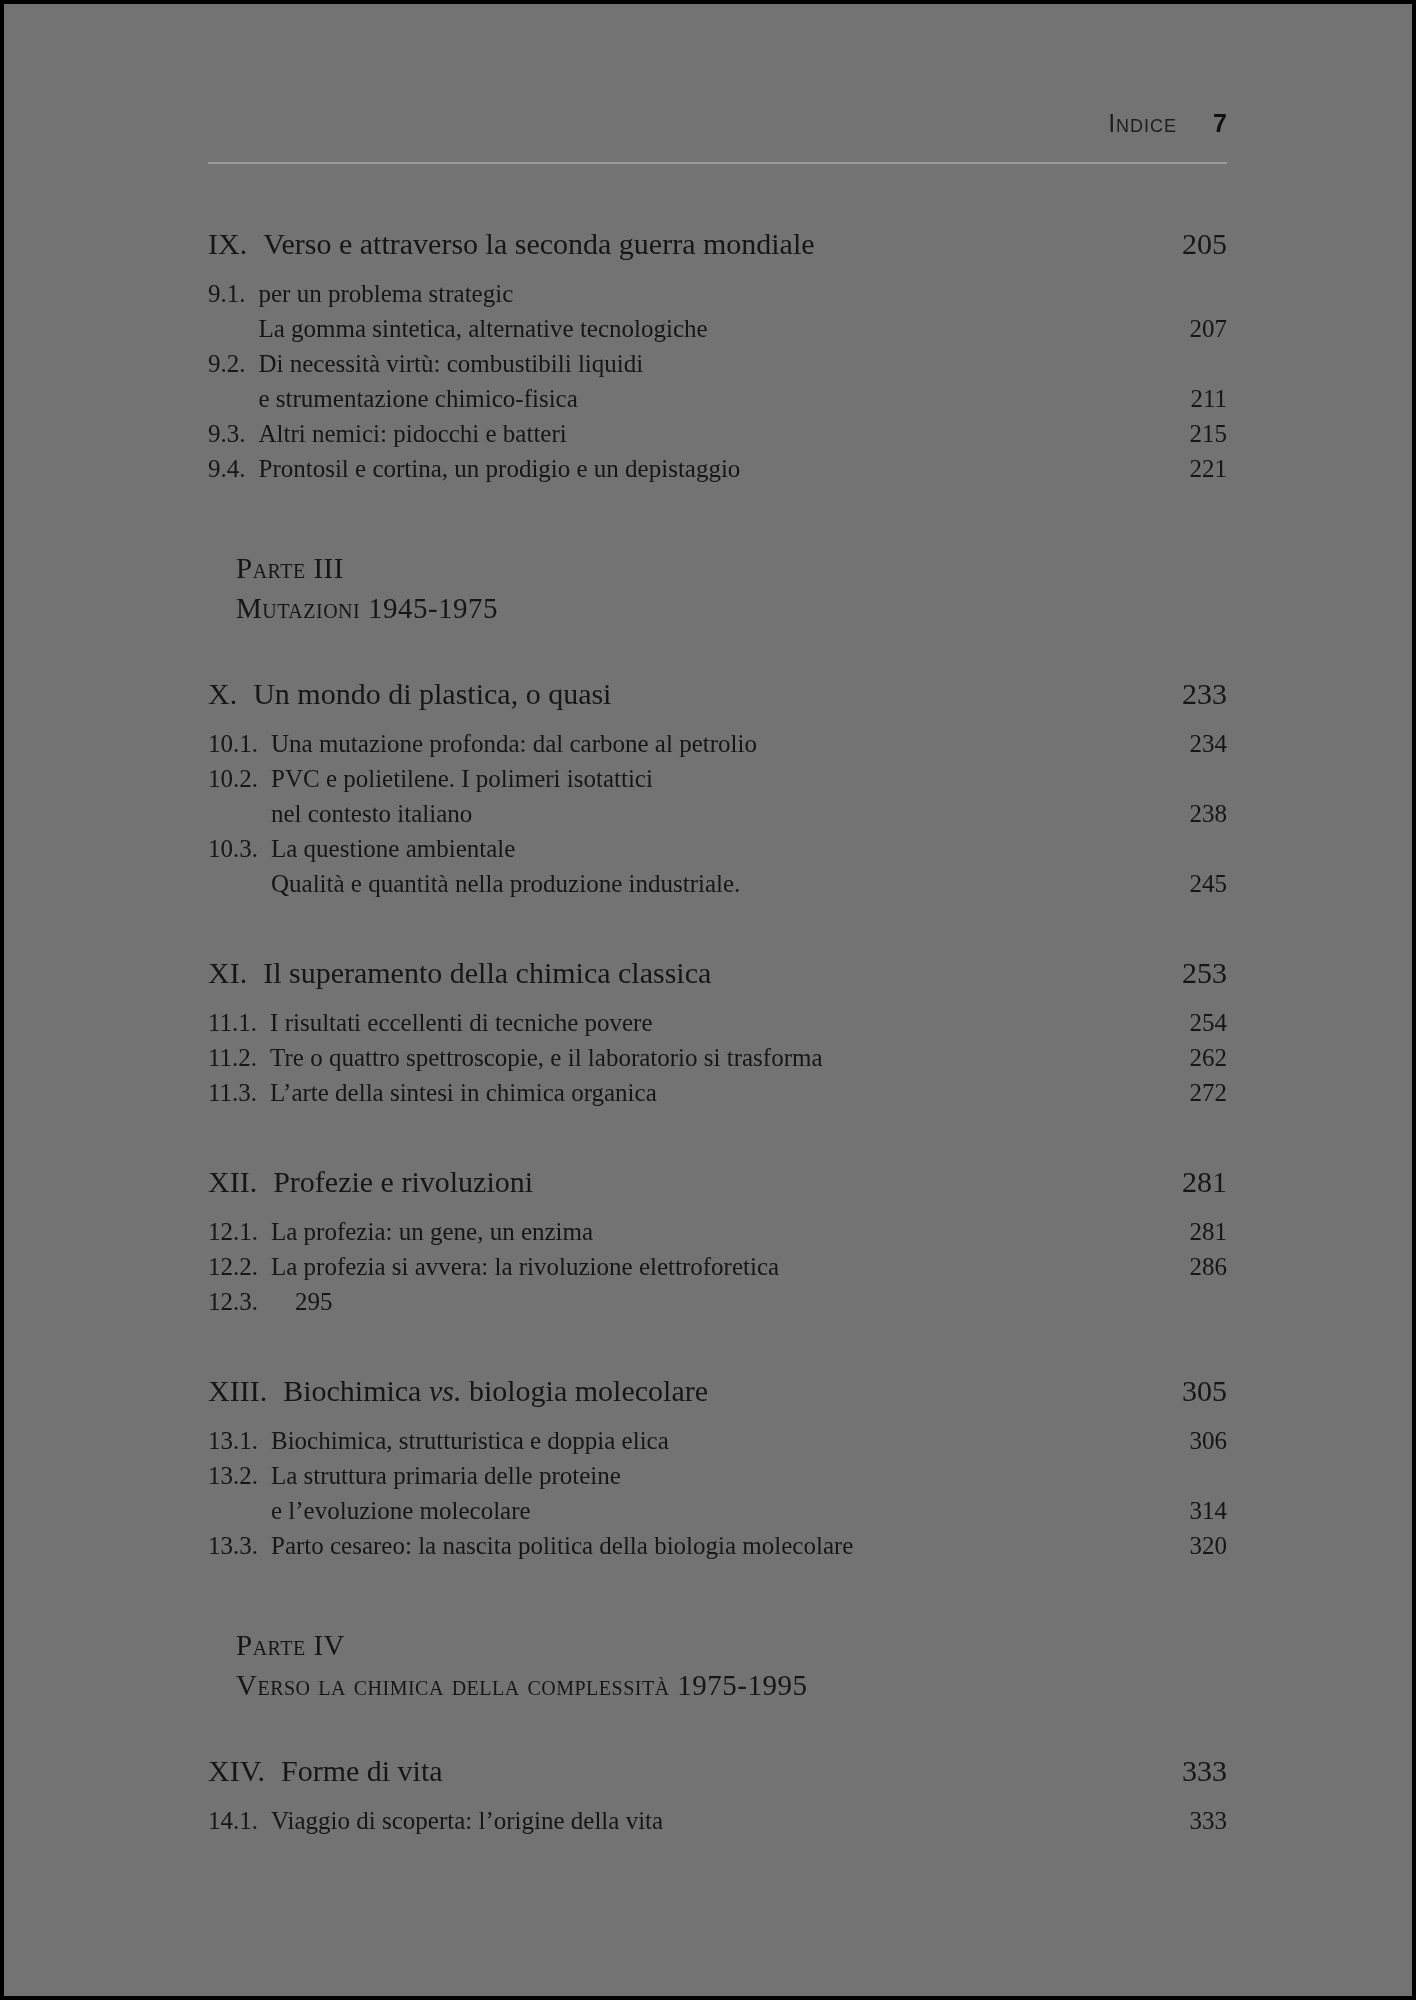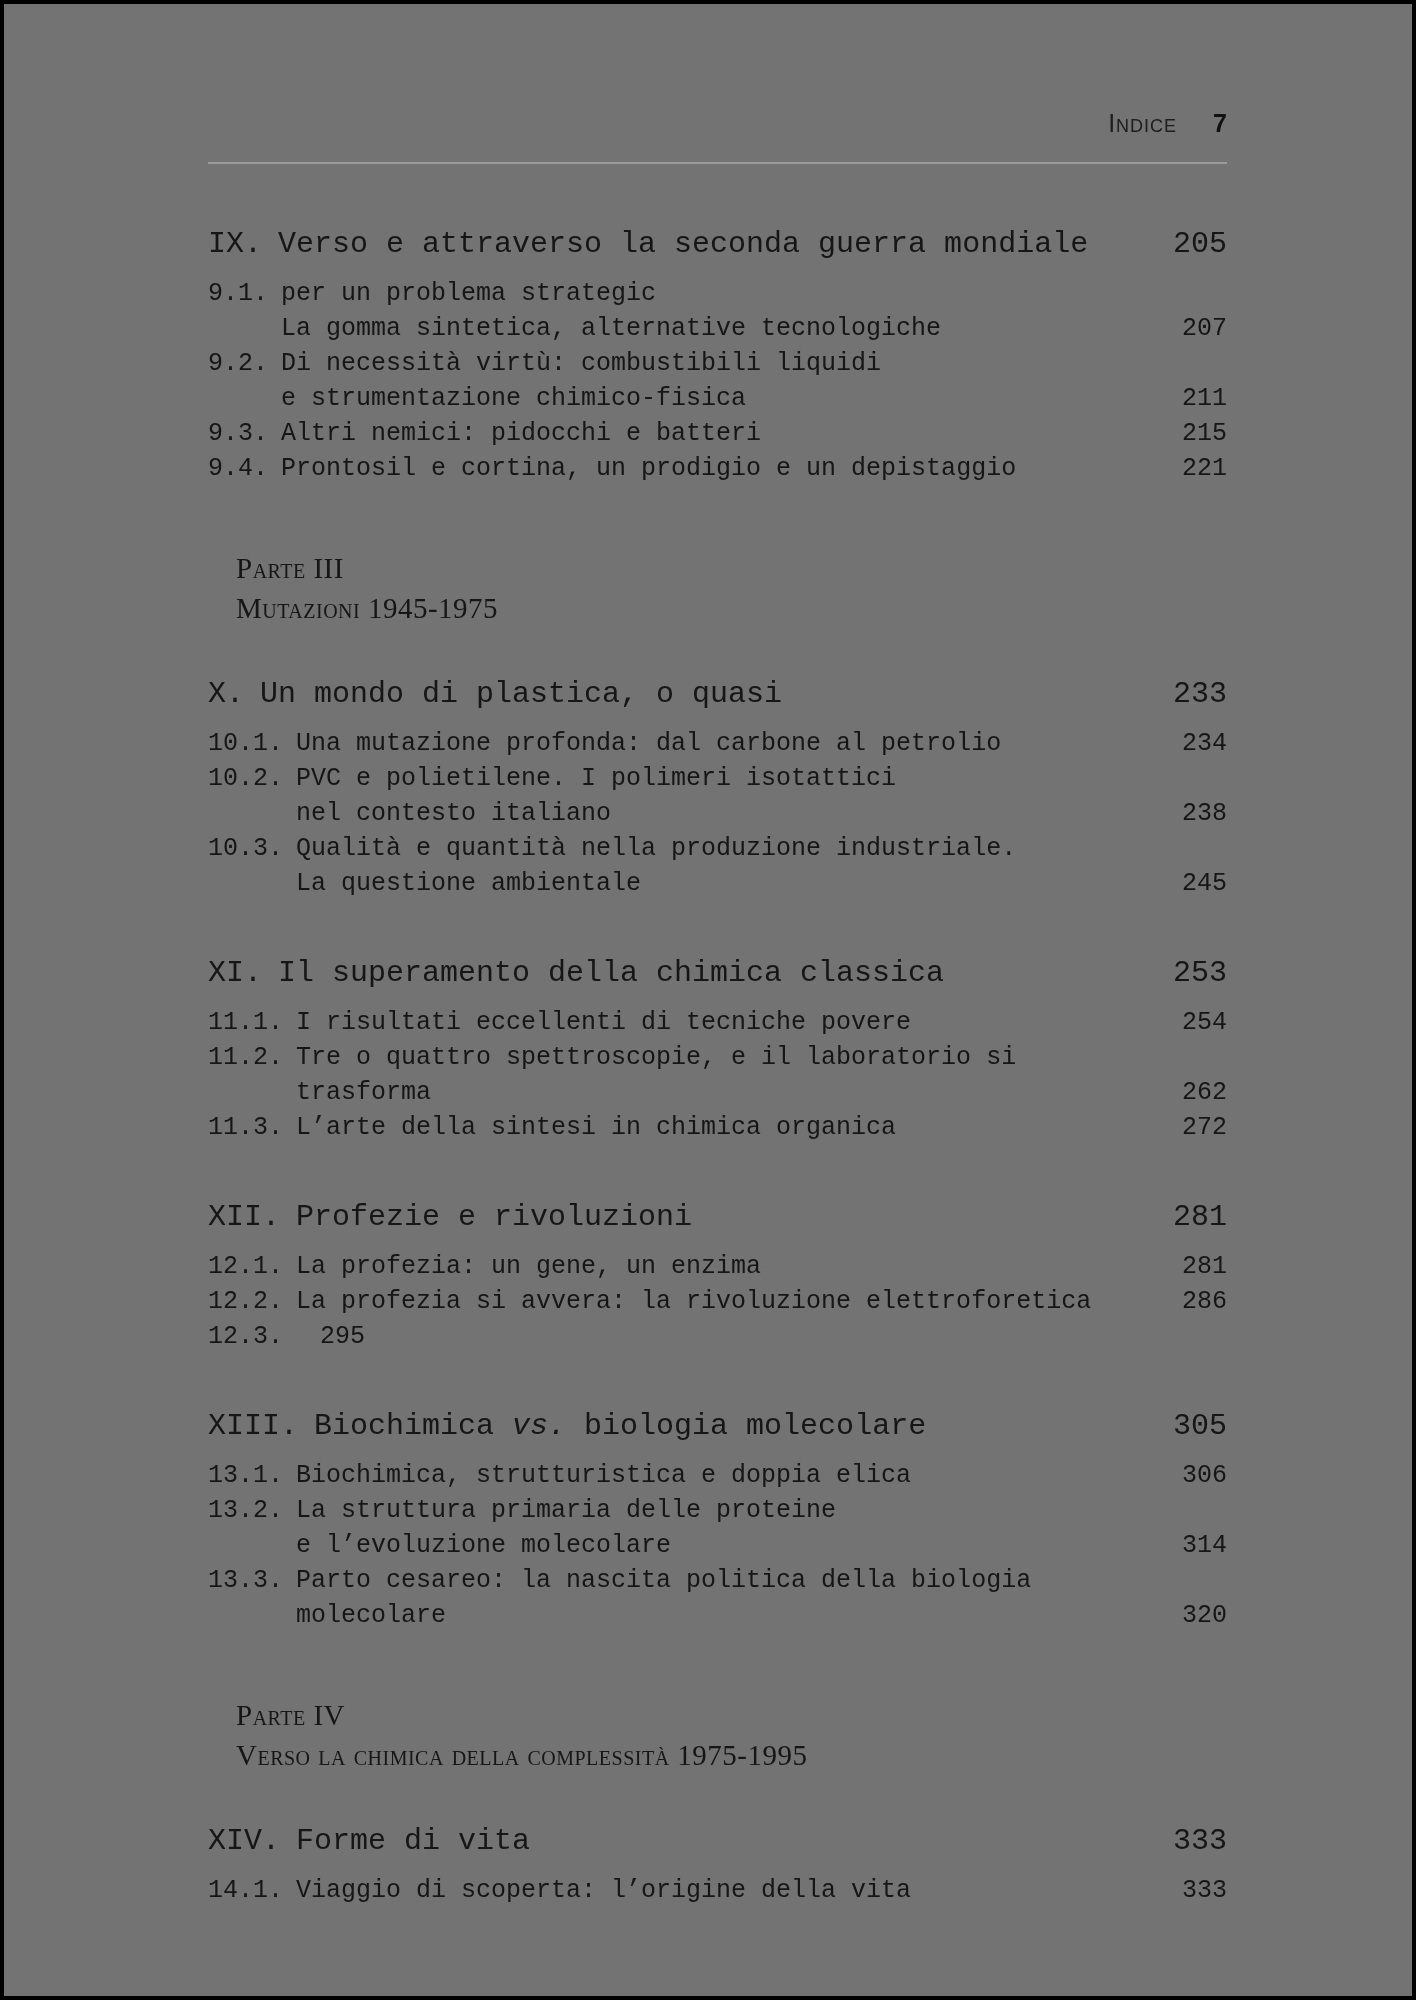--- a/index.html
+++ b/index.html
@@ -38,21 +38,21 @@
     font-size: 25px;
     font-weight: bold;
     color: #111111;
   }
   .rule {
     height: 2px;
     background: #9a9a9a;
     margin-top: 22px;
   }
   
-  .chapter { margin-top: 54px; font-family: Liberation Mono, monospace; }
+  .chapter { margin-top: 54px; }
   .chapter.first { margin-top: 62px; }
   .chapter.after-part { margin-top: 48px; }
   .chapter-row {
     display: flex;
     align-items: baseline;
     font-size: 30px;
     line-height: 36px;
   }
   .chap-num { margin-right: 16px; white-space: nowrap; }
   .chap-title { flex: 1; }
@@ -155,22 +155,22 @@
           <span class="sub-num">10.2.</span>
           <span class="sub-title">
             <span class="line">PVC e polietilene. I polimeri isotattici</span>
             <span class="line">nel contesto italiano</span>
           </span>
           <span class="pg">238</span>
         </div>
         <div class="sub-row">
           <span class="sub-num">10.3.</span>
           <span class="sub-title">
+            <span class="line">La questione ambientale</span>
             <span class="line">Qualità e quantità nella produzione industriale.</span>
-            <span class="line">La questione ambientale</span>
           </span>
           <span class="pg">245</span>
         </div>
       </div>
     </section>
 
     <section class="chapter">
       <div class="chapter-row">
         <span class="chap-num">XI.</span>
         <span class="chap-title">Il superamento della chimica classica</span>

